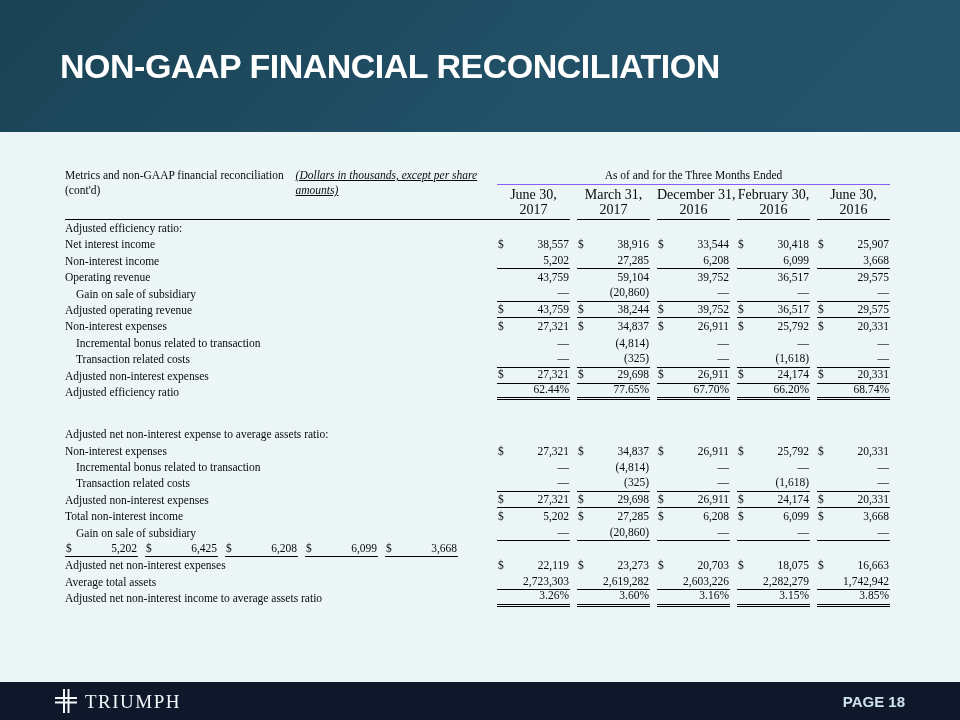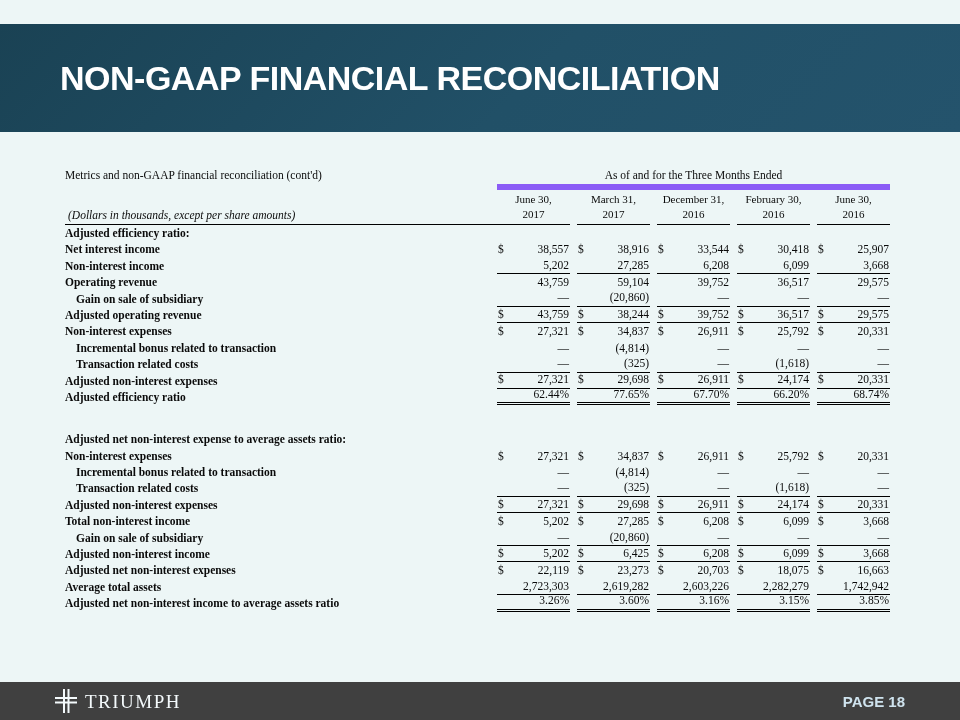--- a/index.html
+++ b/index.html
@@ -3,71 +3,71 @@
 <meta charset="utf-8">
 <style>
   html,body{margin:0;padding:0;}
   body{
     width:960px;height:720px;position:relative;overflow:hidden;
     background:#edf6f6;color:#0a0a0a;
     font-family:"Liberation Serif", serif;
   }
   
   .hdr{
-    height:108px;
+    height:132px;
     background:linear-gradient(135deg,#1a4254 0%,#215067 55%,#24536c 100%);
-    display:flex;align-items:center;margin-top:24px;
+    display:flex;align-items:center;
   }
   .title{
     font-family:"Liberation Sans", sans-serif;
     font-weight:700;font-size:34px;color:#ffffff;
     margin:0 0 0 60px;letter-spacing:-0.5px;white-space:nowrap;
   }
   
   .content{padding:36px 0 0 65px;}
   .thead{display:flex;width:832px;}
   .label-col{
     width:432px;box-sizing:border-box;
-    display:flex;flex-direction:column;justify-content:space-between;
+    display:flex;flex-direction:row;justify-content:space-between;
     border-bottom:1px solid #000;
   }
   .metrics{font-size:11.5px;line-height:15px;}
-  .units{font-style:italic;font-size:11.5px;line-height:15px;padding:0 0 1px 3px;}
+  .units{font-style:italic;font-size:11.5px;line-height:15px;padding:0 0 1px 3px;text-decoration:underline;}
   .data-area{width:400px;}
   .period{
     font-size:11.5px;line-height:15px;text-align:center;
-    border-bottom:6px solid #8b5cf6;margin-right:7px;padding-bottom:1px;
+    border-bottom:1px solid #8b5cf6;margin-right:7px;padding-bottom:1px;
   }
   .dates{display:flex;margin-top:1px;}
   .date{width:80px;box-sizing:border-box;}
   .date .inner{
     margin-right:7px;border-bottom:1px solid #000;
-    text-align:center;font-size:11px;line-height:15px;padding:1px 0 2px;
+    text-align:center;font-size:14px;line-height:15px;padding:1px 0 2px;
   }
   .date .inner span{display:block;white-space:nowrap;}
   .row{display:flex;width:832px;height:16.4px;}
   .lbl{
     width:432px;box-sizing:border-box;font-size:11.5px;line-height:16.4px;
-    white-space:nowrap;overflow:hidden;font-weight:bold;
+    white-space:nowrap;overflow:hidden;
   }
   .lbl.ind{padding-left:11px;}
   .val{width:80px;box-sizing:border-box;}
   .cell{
     margin-right:7px;height:100%;box-sizing:border-box;
     display:flex;justify-content:space-between;align-items:flex-end;
     font-size:11.5px;line-height:15.5px;padding:0 1px;
   }
   .cell .num{white-space:nowrap;}
   .cell.u1{border-bottom:1px solid #000;}
   .cell.u2{border-bottom:3px double #000;}
   .section.gap{margin-top:26px;}
   
   .ftr{
     position:absolute;left:0;bottom:0;width:100%;height:38px;
-    background:#404040;box-sizing:border-box;
+    background:#0f172a;box-sizing:border-box;
     display:flex;align-items:center;justify-content:space-between;
     padding:0 55px;
   }
   .brand{display:flex;align-items:center;gap:6px;color:#f4fafc;}
   .brand-name{font-size:19px;letter-spacing:1.5px;line-height:1;}
   .page{
     font-family:"Liberation Sans", sans-serif;
     font-size:15px;font-weight:700;color:#cfe3ee;
   }
 </style>
@@ -656,21 +656,20 @@
               </div>
             </div>
             <div class="val">
               <div class="cell u1">
                 <span class="ds"></span>
                 <span class="num">—</span>
               </div>
             </div>
           </div>
           <div class="row">
-            <div class="lbl">Adjusted non-interest income</div>
             <div class="val">
               <div class="cell u1">
                 <span class="ds">$</span>
                 <span class="num">5,202</span>
               </div>
             </div>
             <div class="val">
               <div class="cell u1">
                 <span class="ds">$</span>
                 <span class="num">6,425</span>

